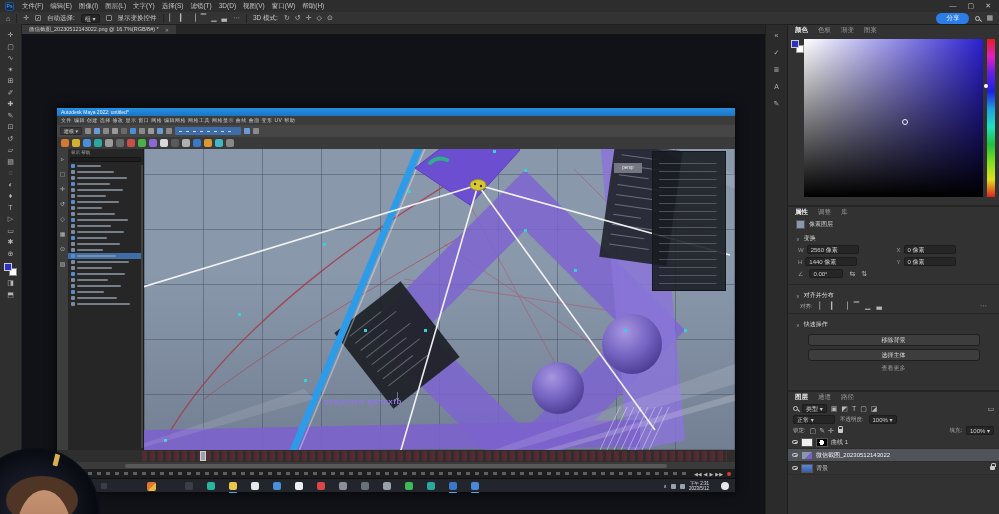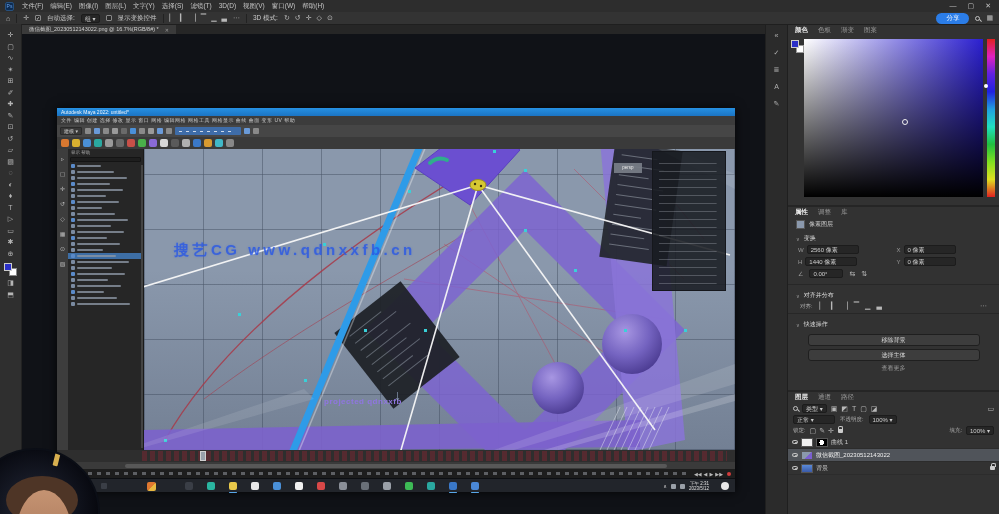--- a/index.html
+++ b/index.html
@@ -492,21 +492,20 @@
                   <line x1="477" y1="301" x2="497" y2="258"></line>
                 <line x1="484" y1="301" x2="504" y2="258"></line>
                   <line x1="491" y1="301" x2="511" y2="258"></line>
                 <line x1="498" y1="301" x2="518" y2="258"></line>
                   <line x1="505" y1="301" x2="525" y2="258"></line>
               </g>
             </g>
           </svg>
           <div class="chbox"></div>
           <div class="persp">persp</div>
-          <div class="watermark">搜艺CG  www.qdnxxfb.cn</div>
           <div class="proj">projected qdnxxfb</div>
           <div class="proj-arrow">↓</div>
         </div>
       </div>
 
       <div class="m-timeline">
         <div class="m-ticks"></div>
         <div class="m-playhead"></div>
       </div>
       <div class="m-range">

